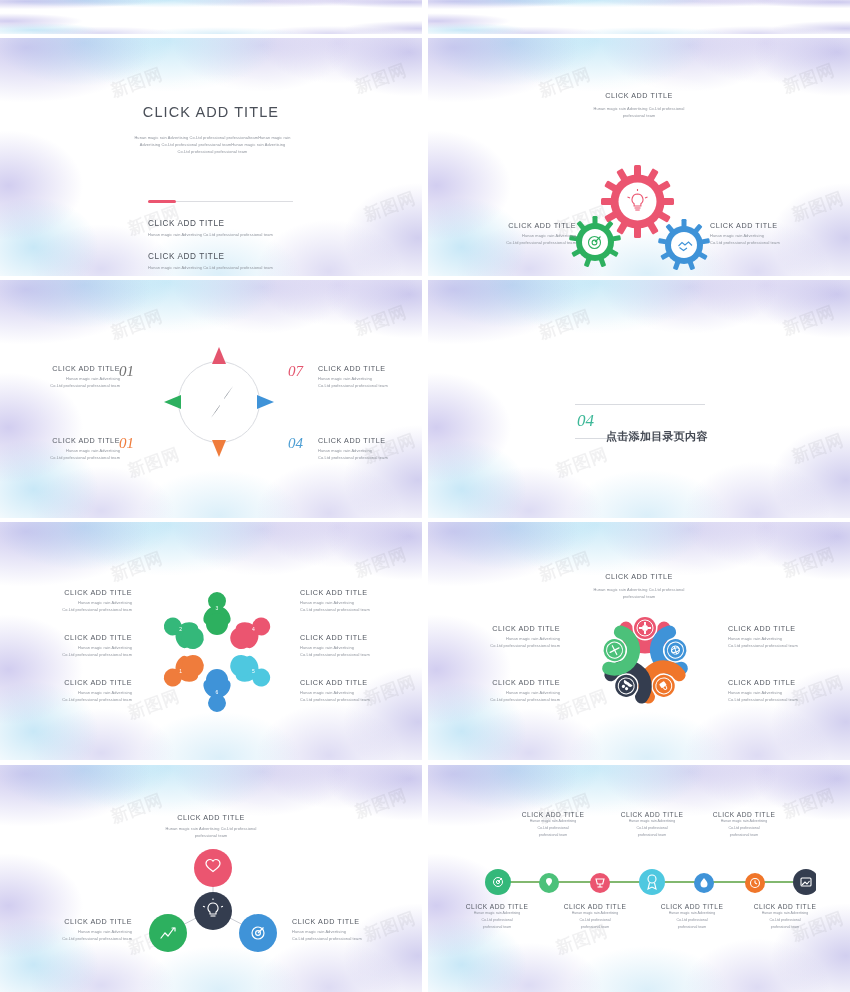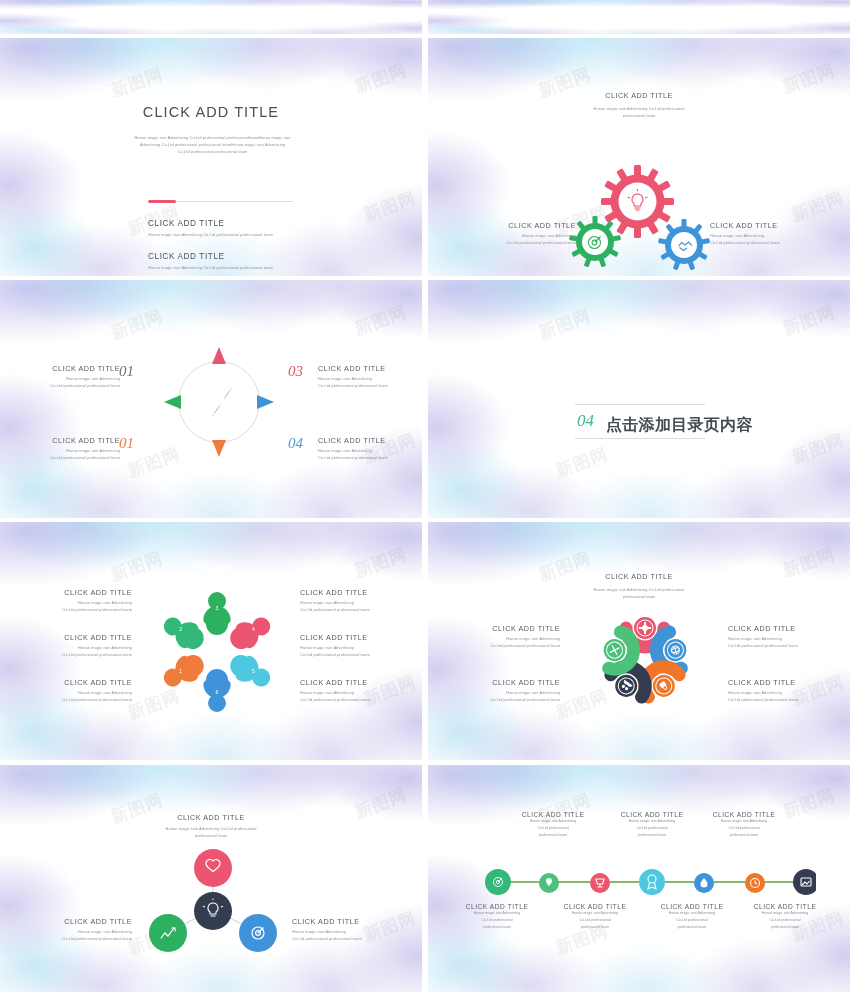--- a/index.html
+++ b/index.html
@@ -268,21 +268,21 @@
         </g>
       </svg>
 
       <div class="tb right" style="left:8px;top:84px;width:112px">
         <div class="h-sm t">CLICK ADD TITLE</div>
         <div class="body-t">Hunan magic rain Advertising</div>
         <div class="body-t">Co.Ltd professional professional team</div>
       </div>
       <div class="num" style="position:absolute;left:119px;top:83px;color:#737373">01</div>
 
-      <div class="num" style="position:absolute;left:288px;top:83px;color:#e4556e">03</div>
+      <div class="num" style="position:absolute;left:288px;top:83px;color:#e4556e">07</div>
       <div class="tb left" style="left:318px;top:84px;width:112px">
         <div class="h-sm t">CLICK ADD TITLE</div>
         <div class="body-t">Hunan magic rain Advertising</div>
         <div class="body-t">Co.Ltd professional professional team</div>
       </div>
 
       <div class="tb right" style="left:8px;top:156px;width:112px">
         <div class="h-sm t">CLICK ADD TITLE</div>
         <div class="body-t">Hunan magic rain Advertising</div>
         <div class="body-t">Co.Ltd professional professional team</div>
@@ -301,21 +301,21 @@
   <div class="slide" style="left:428px;top:280px;">
     <div class="wc"></div>
     <div class="wm a">新图网</div>
     <div class="wm b">新图网</div>
     <div class="wm c">新图网</div>
     <div class="wm d">新图网</div>
     <div class="content">
       <div class="toc-rule" style="left:147px;top:124px;width:130px"></div>
       <div class="toc-rule" style="left:147px;top:158px;width:130px"></div>
       <div class="num" style="position:absolute;left:149px;top:131px;font-size:17px;color:#3db898">04</div>
-      <div style="position:absolute;left:178px;top:135px;font-size:16px;font-weight:700;color:#454a54;font-family:Liberation Serif, serif;letter-spacing:.3px">点击添加目录页内容</div>
+      <div style="position:absolute;left:178px;top:149px;font-size:11px;font-weight:700;color:#454a54;font-family:Liberation Serif, serif;letter-spacing:.3px">点击添加目录页内容</div>
     </div>
   </div>
 
   <div class="slide" style="left:0;top:522px;">
     <div class="wc"></div>
     <div class="wm a">新图网</div>
     <div class="wm b">新图网</div>
     <div class="wm c">新图网</div>
     <div class="wm d">新图网</div>
     <div class="content">

